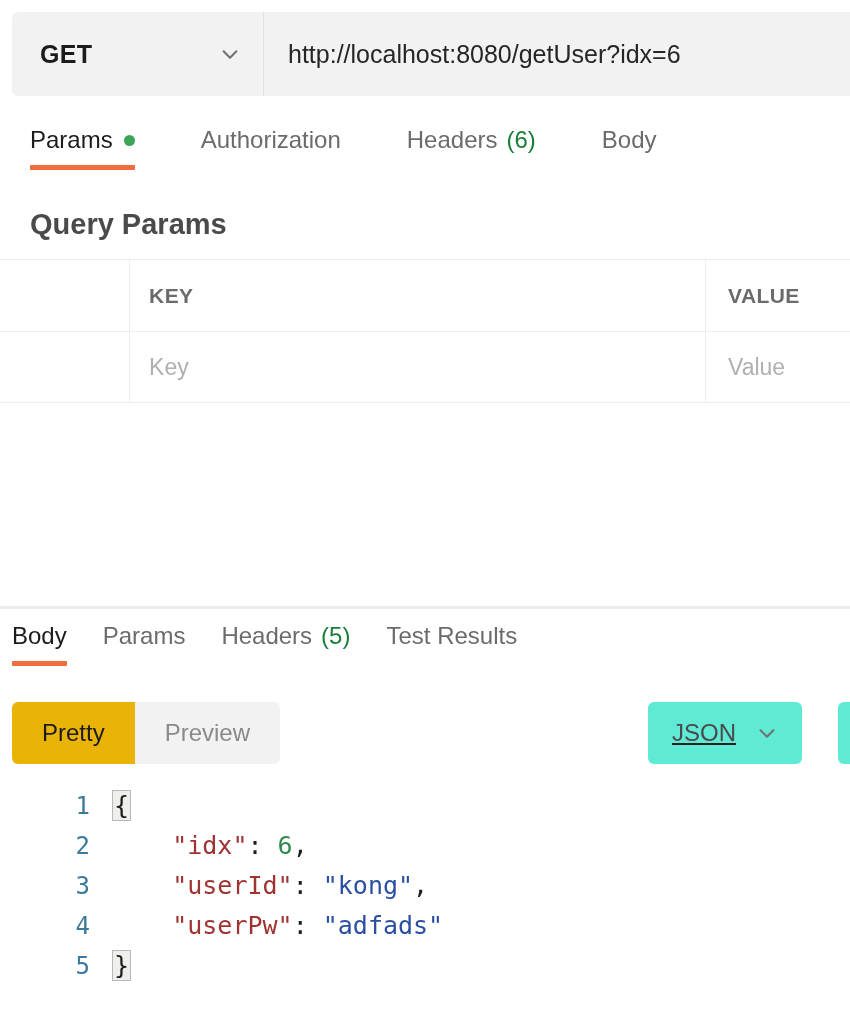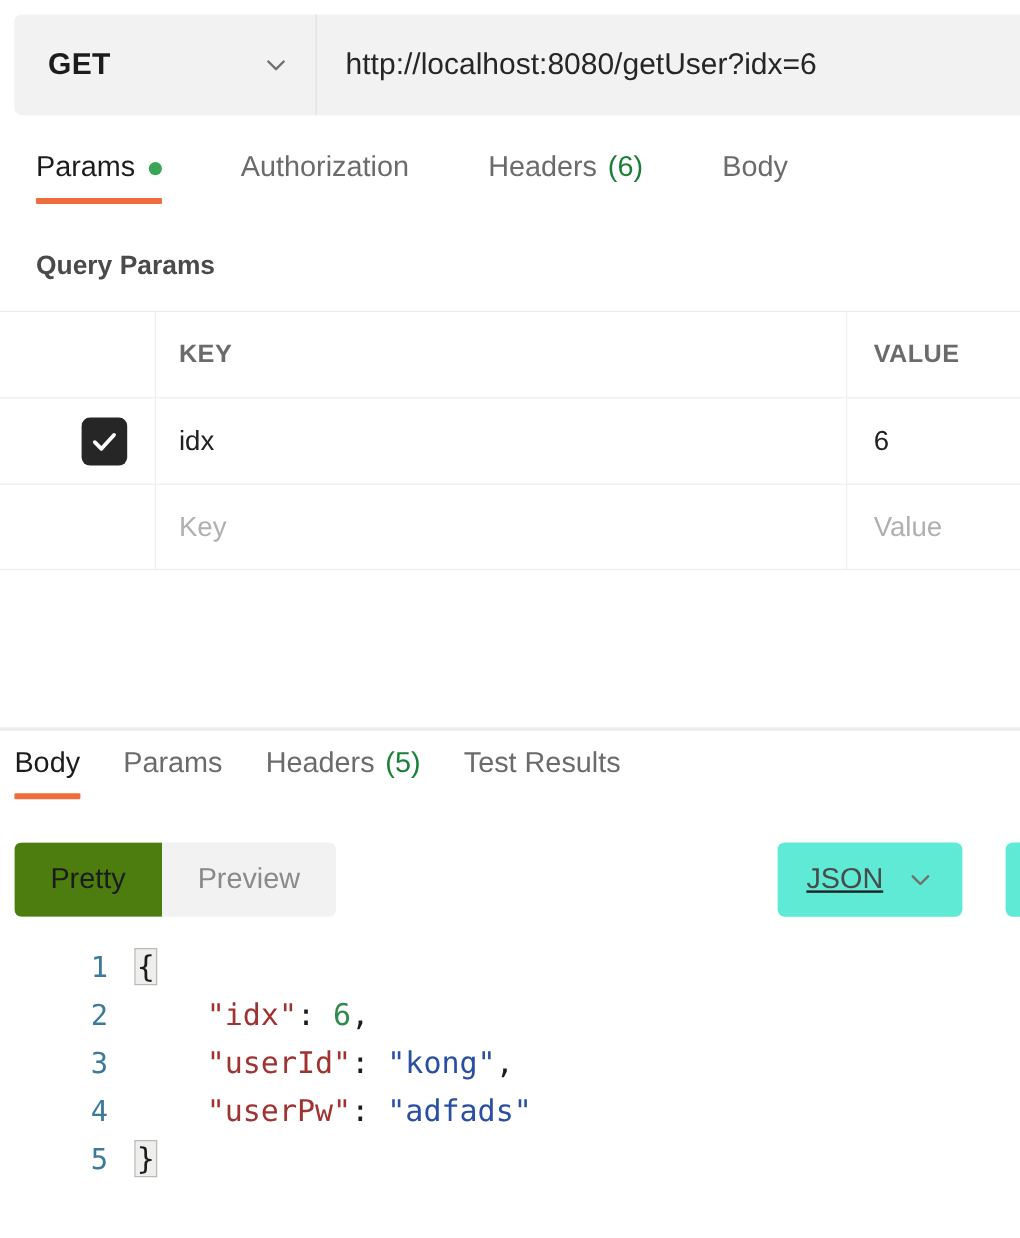--- a/index.html
+++ b/index.html
@@ -96,21 +96,21 @@
     background: #3ba556;
     display: inline-block;
     margin-left: 2px;
   }
   .tab .count { color: #1a7f37; }
 
   
   .section-title {
     position: absolute;
     left: 30px; top: 208px;
-    font-size: 22px;
+    font-size: 29px;
     font-weight: 700;
     color: #4a4a4a;
   }
 
   .params-table {
     position: absolute;
     left: 0; top: 259px;
     width: 850px;
   }
   .prow {
@@ -190,21 +190,21 @@
     display: flex;
     align-items: center;
     justify-content: center;
     padding: 0 30px;
     font-size: 24px;
     color: #8a8a8a;
     cursor: pointer;
     white-space: nowrap;
   }
   .seg-item.active {
-    background: #4d7c0f;
+    background: #eab308;
     color: #1c1c1c;
   }
   .pill {
     position: absolute;
     height: 62px;
     background: #5eead4;
     border-radius: 6px;
     display: flex;
     align-items: center;
     gap: 20px;
@@ -292,35 +292,20 @@
     <div class="prow hdr">
       <div class="pcell c-check"></div>
       <div class="pcell c-key">
         <span class="hdr-text">KEY</span>
       </div>
       <div class="pcell c-val">
         <span class="hdr-text">VALUE</span>
       </div>
     </div>
 
-    <div class="prow">
-      <div class="pcell c-check">
-        <span class="checkbox">
-          <svg viewBox="0 0 24 24" fill="none" stroke="#ffffff" stroke-width="3.2" stroke-linecap="round" stroke-linejoin="round">
-              <polyline points="4,12.5 9.5,18 20,6.5"></polyline>
-            </svg>
-        </span>
-      </div>
-      <div class="pcell c-key">
-        <span class="cell-text">idx</span>
-      </div>
-      <div class="pcell c-val">
-        <span class="cell-text">6</span>
-      </div>
-    </div>
 
     <div class="prow">
       <div class="pcell c-check"></div>
       <div class="pcell c-key">
         <span class="cell-placeholder">Key</span>
       </div>
       <div class="pcell c-val">
         <span class="cell-placeholder">Value</span>
       </div>
     </div>

